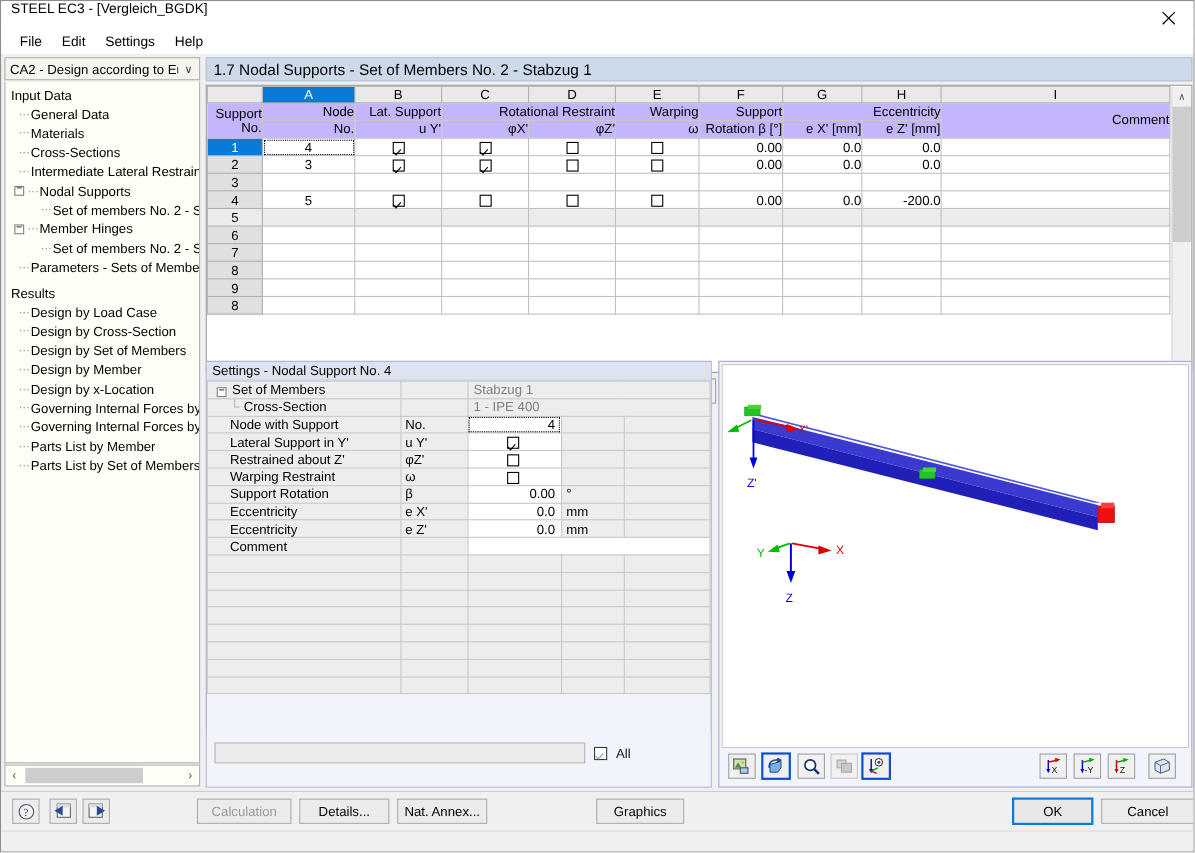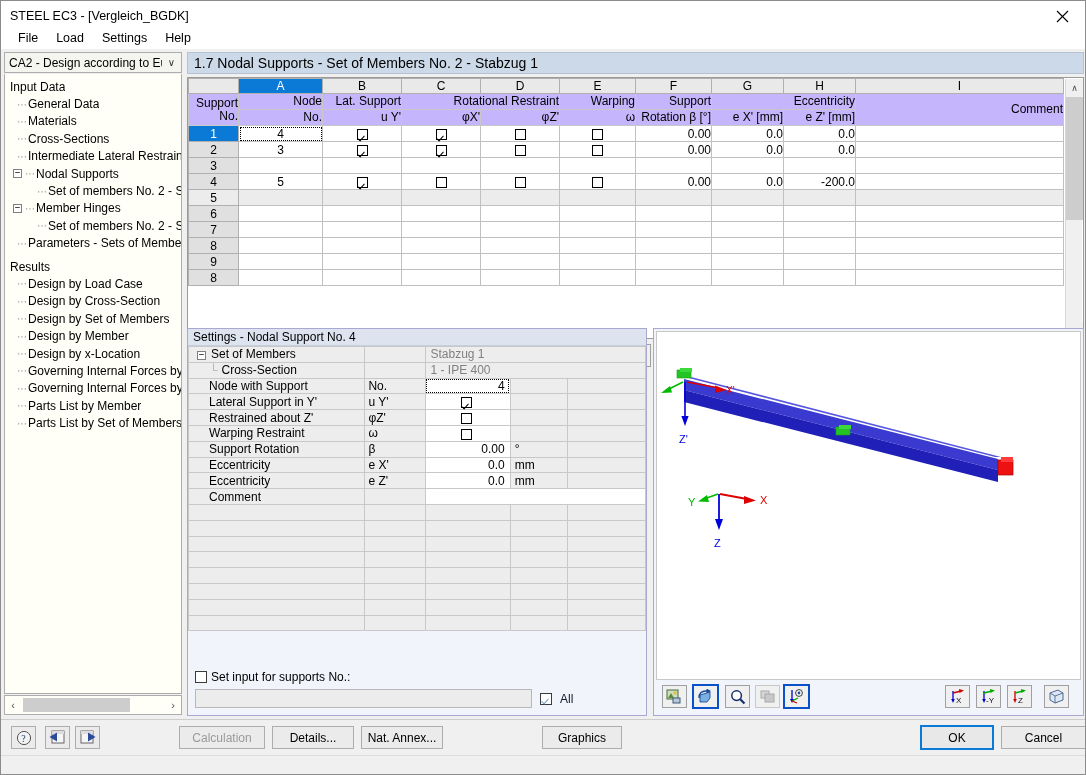--- a/index.html
+++ b/index.html
@@ -17,21 +17,21 @@
     width: 1086px; height: 775px;
     background: #f0f0f0;
     border: 1px solid #8c8c8c;
     overflow: hidden;
   }
 
   
   #titlebar {
     position: absolute; left: 0; top: 0; width: 1084px; height: 30px;
     background: #ffffff;
-    display: flex; align-items: center;
+    display: flex; align-items: flex-start;
   }
   #titlebar .title {
     padding-left: 9px; font-size: 12.5px; color: #000;
   }
   #closebtn {
     position: absolute; right: 0; top: 0; width: 46px; height: 30px;
     display: flex; align-items: center; justify-content: center;
     font-size: 17px; color: #000; font-family: "Liberation Sans", sans-serif;
     cursor: default;
   }
@@ -264,21 +264,21 @@
     <div id="closebtn">
       <svg width="13" height="13" viewBox="0 0 13 13">
         <line x1="1" y1="1" x2="12" y2="12" stroke="#000" stroke-width="1.1"></line>
         <line x1="12" y1="1" x2="1" y2="12" stroke="#000" stroke-width="1.1"></line>
       </svg>
     </div>
   </div>
 
   <div id="menubar">
     <div class="mi">File</div>
-    <div class="mi">Load</div>
+    <div class="mi">Edit</div>
     <div class="mi">Settings</div>
     <div class="mi">Help</div>
   </div>
 
   <div id="leftpanel">
 
     <div id="combo">
       <div class="ctext">CA2 - Design according to Euro‹</div>
       <div class="carrow">∨</div>
     </div>
@@ -745,24 +745,20 @@
               <td></td>
               <td></td>
               <td></td>
               <td></td>
               <td></td>
             </tr>
       </tbody>
         </table>
 
       <div id="setinput">
-        <div style="display:flex;align-items:center;gap:4px;">
-          <span class="ck2"></span>
-          <span>Set input for supports No.:</span>
-        </div>
         <div style="display:flex;align-items:center;gap:8px;margin-top:5px;">
           <div id="supinput"></div>
           <span class="ck2 on"></span>
           <span style="color:#0f172a;">All</span>
         </div>
       </div>
     </div>
 
     <div id="viewport">
       <div id="canvas3d">

